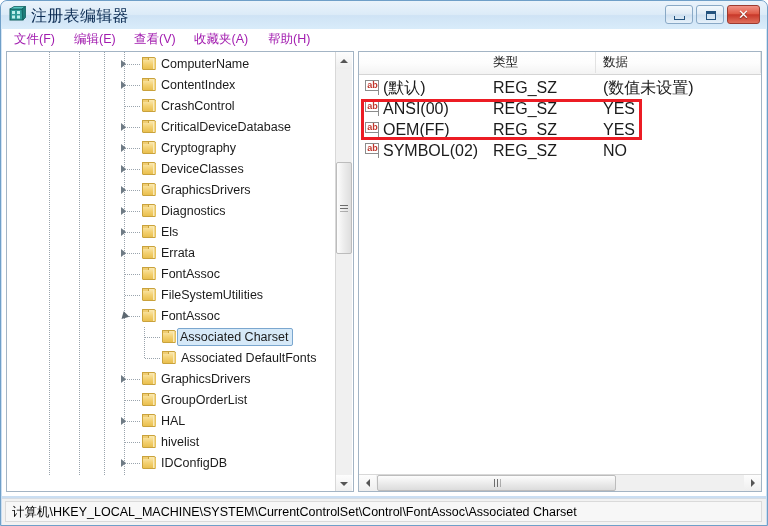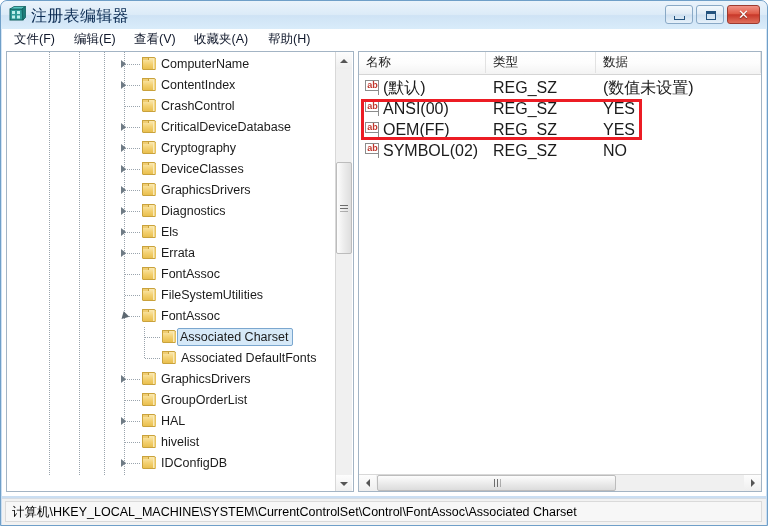--- a/index.html
+++ b/index.html
@@ -83,21 +83,21 @@
   
   #menubar {
     position: absolute; left: 1px; top: 28px;
     width: 764px; height: 21px;
     background: #ffffff;
     border-bottom: 1px solid #ffffff;
   }
   .menu-item {
     position: absolute; top: 2px;
     height: 17px; line-height: 17px;
-    font-size: 12.5px; color: #0f172a;
+    font-size: 12.5px; color: #a21caf;
     padding: 0 4px;
     white-space: nowrap;
     cursor: default;
   }
 
   
   #client {
     position: absolute; left: 1px; top: 49px;
     width: 764px; height: 446px;
     background: #ffffff;
@@ -648,21 +648,20 @@
           <span class="grip-v"></span>
         </div>
         <div class="sb-btn" style="left:0; bottom:0; width:16px; height:17px;">
           <span class="arrow-down"></span>
         </div>
       </div>
     </div>
 
     <div id="list-pane">
       <div id="list-header">
-          <div class="col-head" style="left: 0px; width: 127px;">名称</div>
           <div class="col-head" style="left: 127px; width: 110px;">类型</div>
           <div class="col-head" style="left: 237px; width: 165px;">数据</div>
         </div>
       <div id="list-body">
           <div class="list-row" style="top: 25px;">
             <div class="abicon">
               <span class="page"></span>
               <span class="wave"></span>
               <span class="abtext">ab</span>
             </div>

